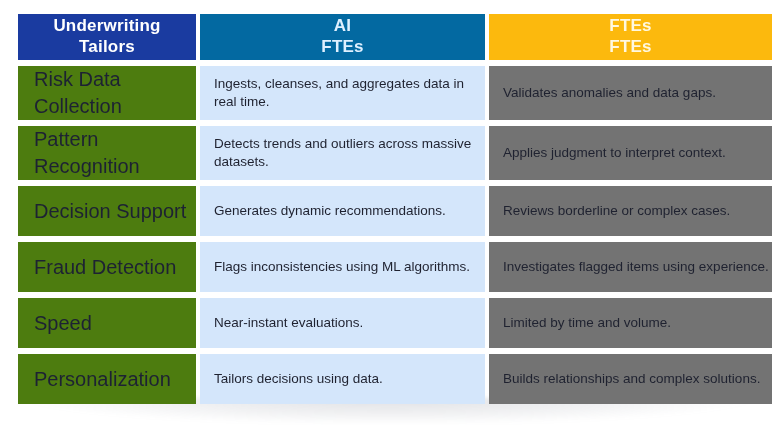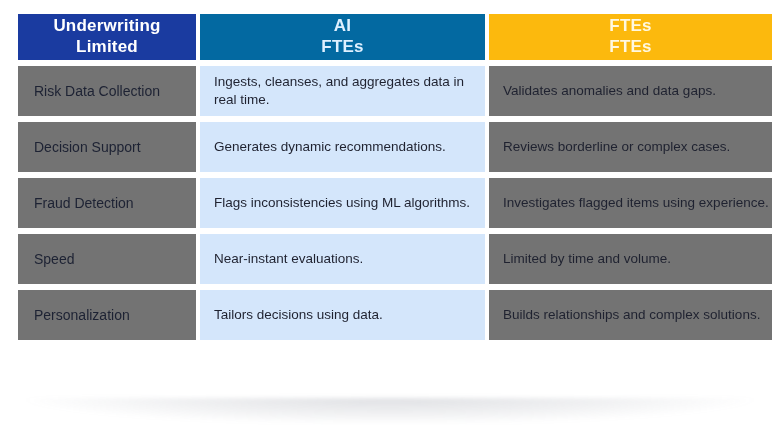--- a/index.html
+++ b/index.html
@@ -81,23 +81,23 @@
   tbody td {
     padding: 0 0 0 14px;
     margin: 0;
     height: 50px;
     vertical-align: middle;
     font-size: 13.5px;
     line-height: 1.35;
     color: #1f2230;
   }
   td.c-aspect {
-    background: #737373;
+    background: #4d7c0f;
     padding-left: 16px;
-    font-size: 14px;
+    font-size: 20px;
     color: #1d2233;
   }
   td.c-ai {
     background: #d4e6fb;
     margin-top: 20px;
   }
   td.c-human {
     background: #737373;
   }
   td.c-human, td.c-ai { color: #1f2230; }
@@ -115,21 +115,21 @@
     <colgroup>
       <col class="col-aspect">
       <col class="col-ai">
       <col class="col-human">
     </colgroup>
 
     <thead>
       <tr>
         <th class="h-aspect">
           <span class="hline">Underwriting</span>
-          <span class="hline">Limited</span>
+          <span class="hline">Tailors</span>
         </th>
         <th class="h-ai">
           <span class="hline">AI</span>
           <span class="hline">FTEs</span>
         </th>
         <th class="h-human">
           <span class="hline">FTEs</span>
           <span class="hline">FTEs</span>
         </th>
       </tr>
@@ -142,20 +142,31 @@
           </td>
         <td class="c-ai">
             <span class="cell-text">Ingests, cleanses, and aggregates data in real time.</span>
           </td>
         <td class="c-human">
             <span class="cell-text">Validates anomalies and data gaps.</span>
           </td>
       </tr>
       <tr>
         <td class="c-aspect">
+            <span class="cell-text">Pattern Recognition</span>
+          </td>
+        <td class="c-ai">
+            <span class="cell-text">Detects trends and outliers across massive datasets.</span>
+          </td>
+        <td class="c-human">
+            <span class="cell-text">Applies judgment to interpret context.</span>
+          </td>
+      </tr>
+      <tr>
+        <td class="c-aspect">
             <span class="cell-text">Decision Support</span>
           </td>
         <td class="c-ai">
             <span class="cell-text">Generates dynamic recommendations.</span>
           </td>
         <td class="c-human">
             <span class="cell-text">Reviews borderline or complex cases.</span>
           </td>
       </tr>
       <tr>

